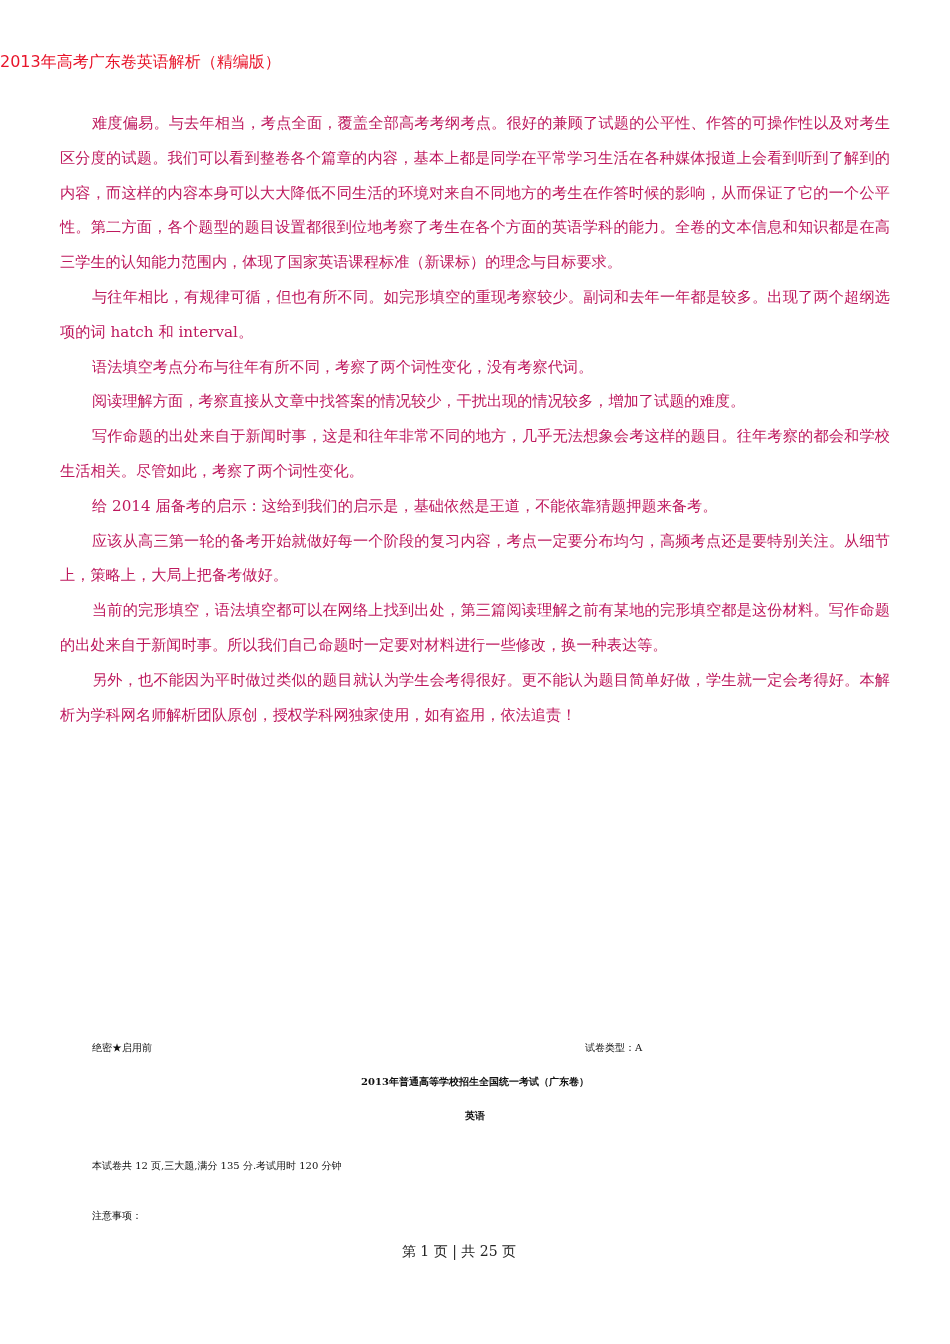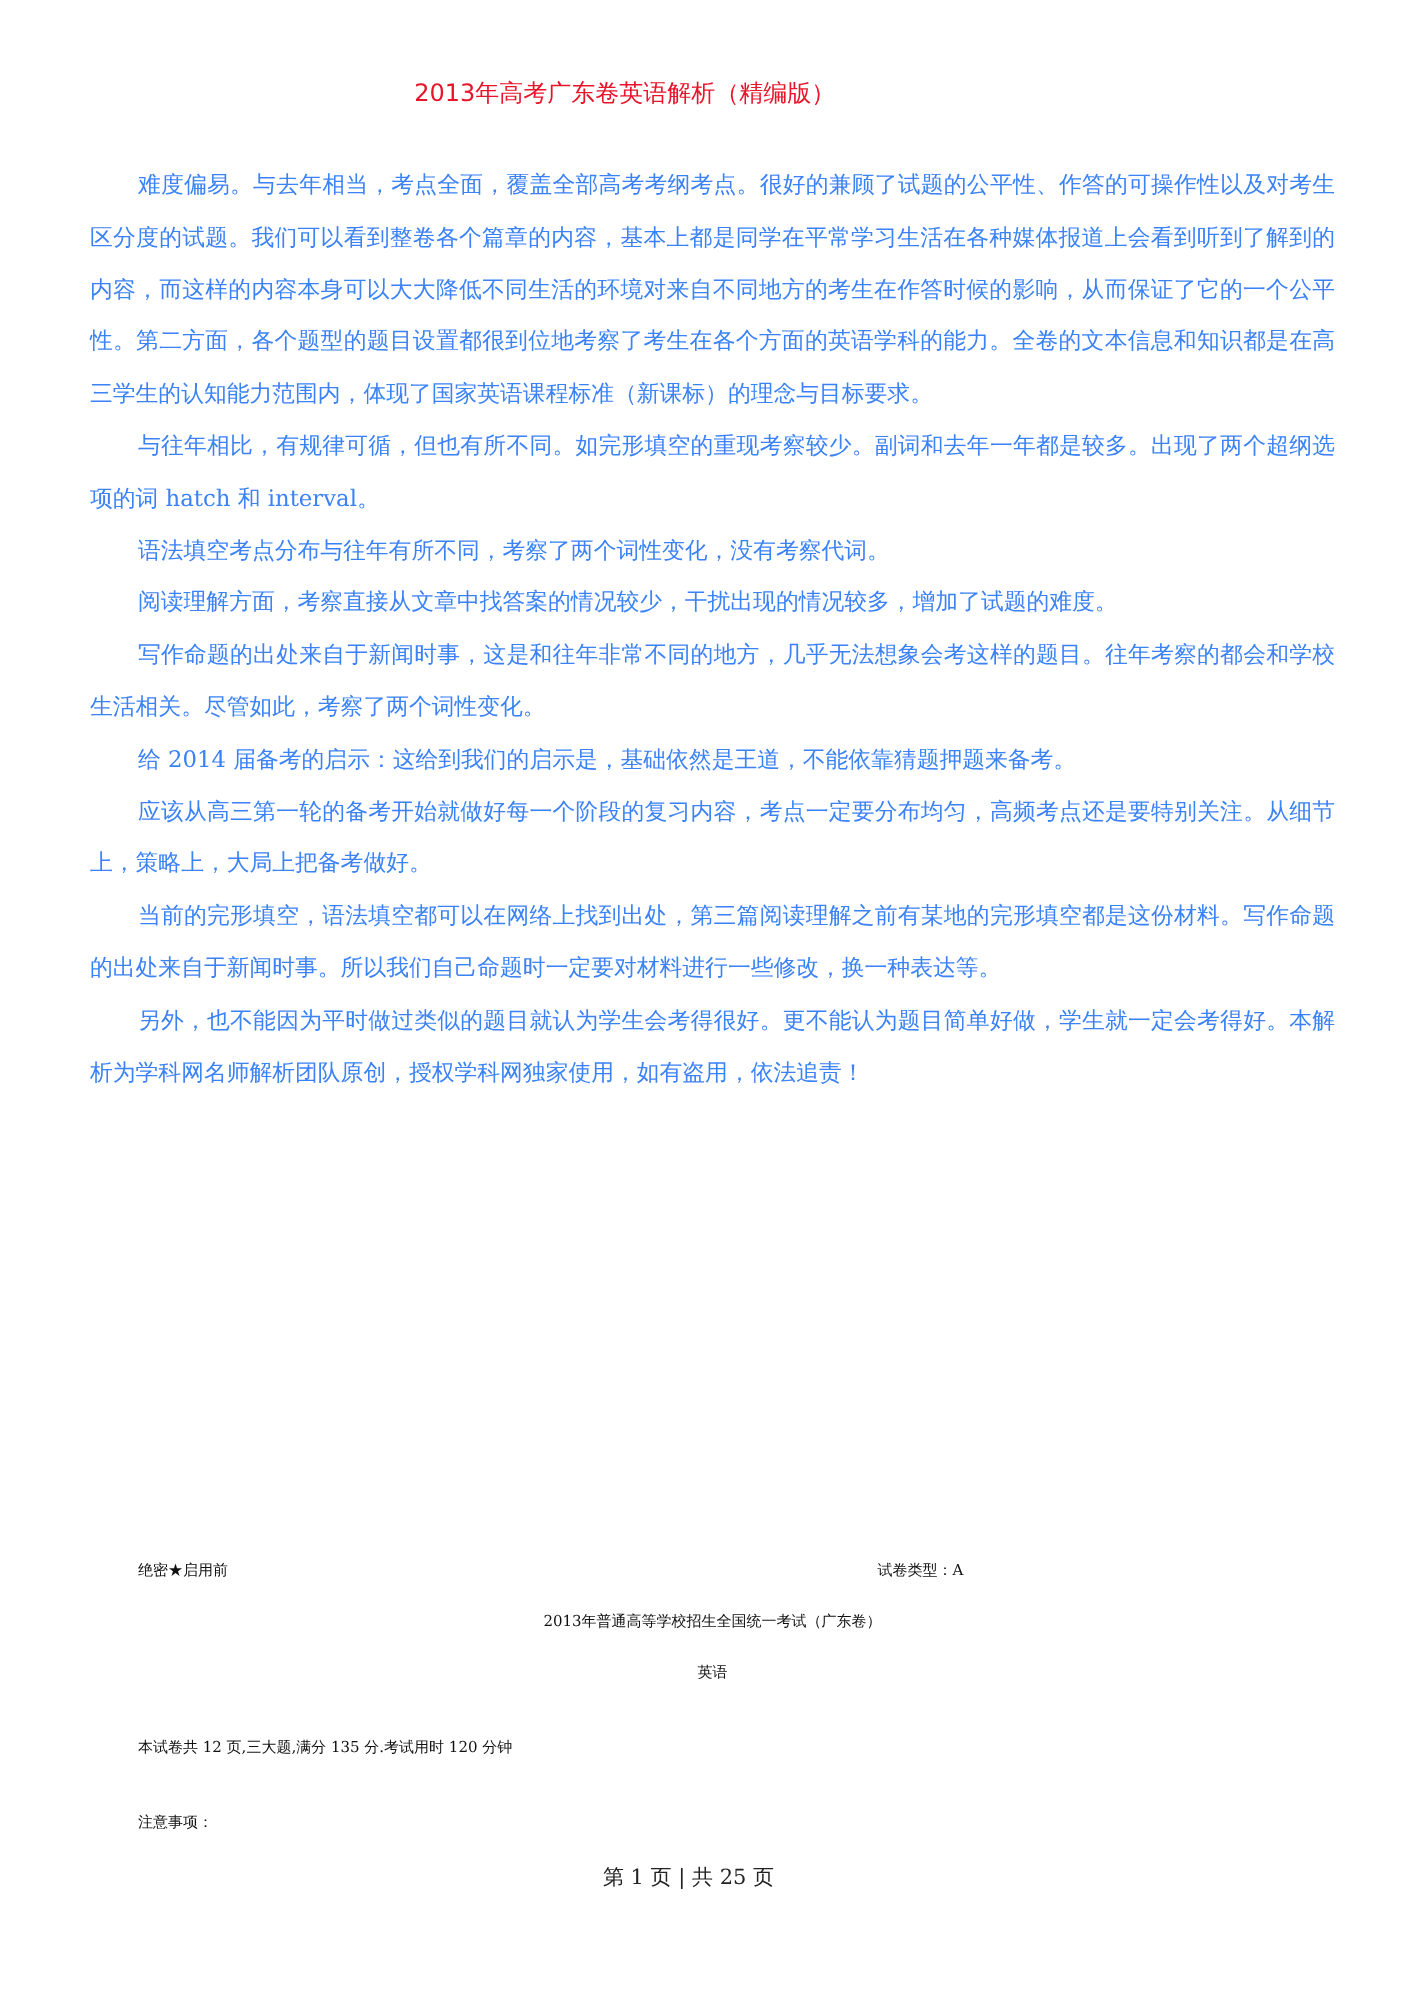--- a/index.html
+++ b/index.html
@@ -1,29 +1,29 @@
 <!DOCTYPE html>
 <html><head>
 <meta charset="utf-8">
 <style>
   html, body { margin: 0; padding: 0; background: #ffffff; }
   body { width: 950px; height: 1344px; position: relative; overflow: hidden;
          font-family: "DejaVu Serif", "Liberation Serif", serif; }
   .page { position: absolute; left: 0; top: 0; width: 950px; height: 1344px; }
-  .title { position: absolute; top: 52px; left: 0; width: 833px; text-align: center;
+  .title { position: absolute; top: 52px; left: 0; width: 833px; 
            color: #e8142a; font-size: 16px; font-family: "DejaVu Sans", "Liberation Sans", sans-serif; }
-  .analysis { position: absolute; left: 60px; top: 106px; width: 830px; color: #3b82f6;
+  .analysis { position: absolute; left: 60px; top: 106px; width: 830px; color: #be185d;
               font-size: 15.2px; line-height: 34.8px; }
   .analysis p { margin: 0; text-indent: 32px; text-align: justify; }
   .exam { position: absolute; left: 60px; top: 1034px; width: 830px; color: #111;
           font-size: 10px; }
   .exam .row { position: relative; height: 34px; line-height: 28px; }
   .exam .left { position: absolute; left: 32px; }
   .exam .right { position: absolute; left: 525px; }
-  .exam .center { text-align: center; }
+  .exam .center { text-align: center; font-weight: bold; }
   .exam .indent { padding-left: 32px; margin-top: 16px; }
   .footer { position: absolute; top: 1243px; left: 0; width: 918px; text-align: center;
             font-size: 14px; color: #222; }
 </style>
 </head>
 <body>
 
 <div class="page">
   <div class="title">2013年高考广东卷英语解析（精编版）</div>
 

